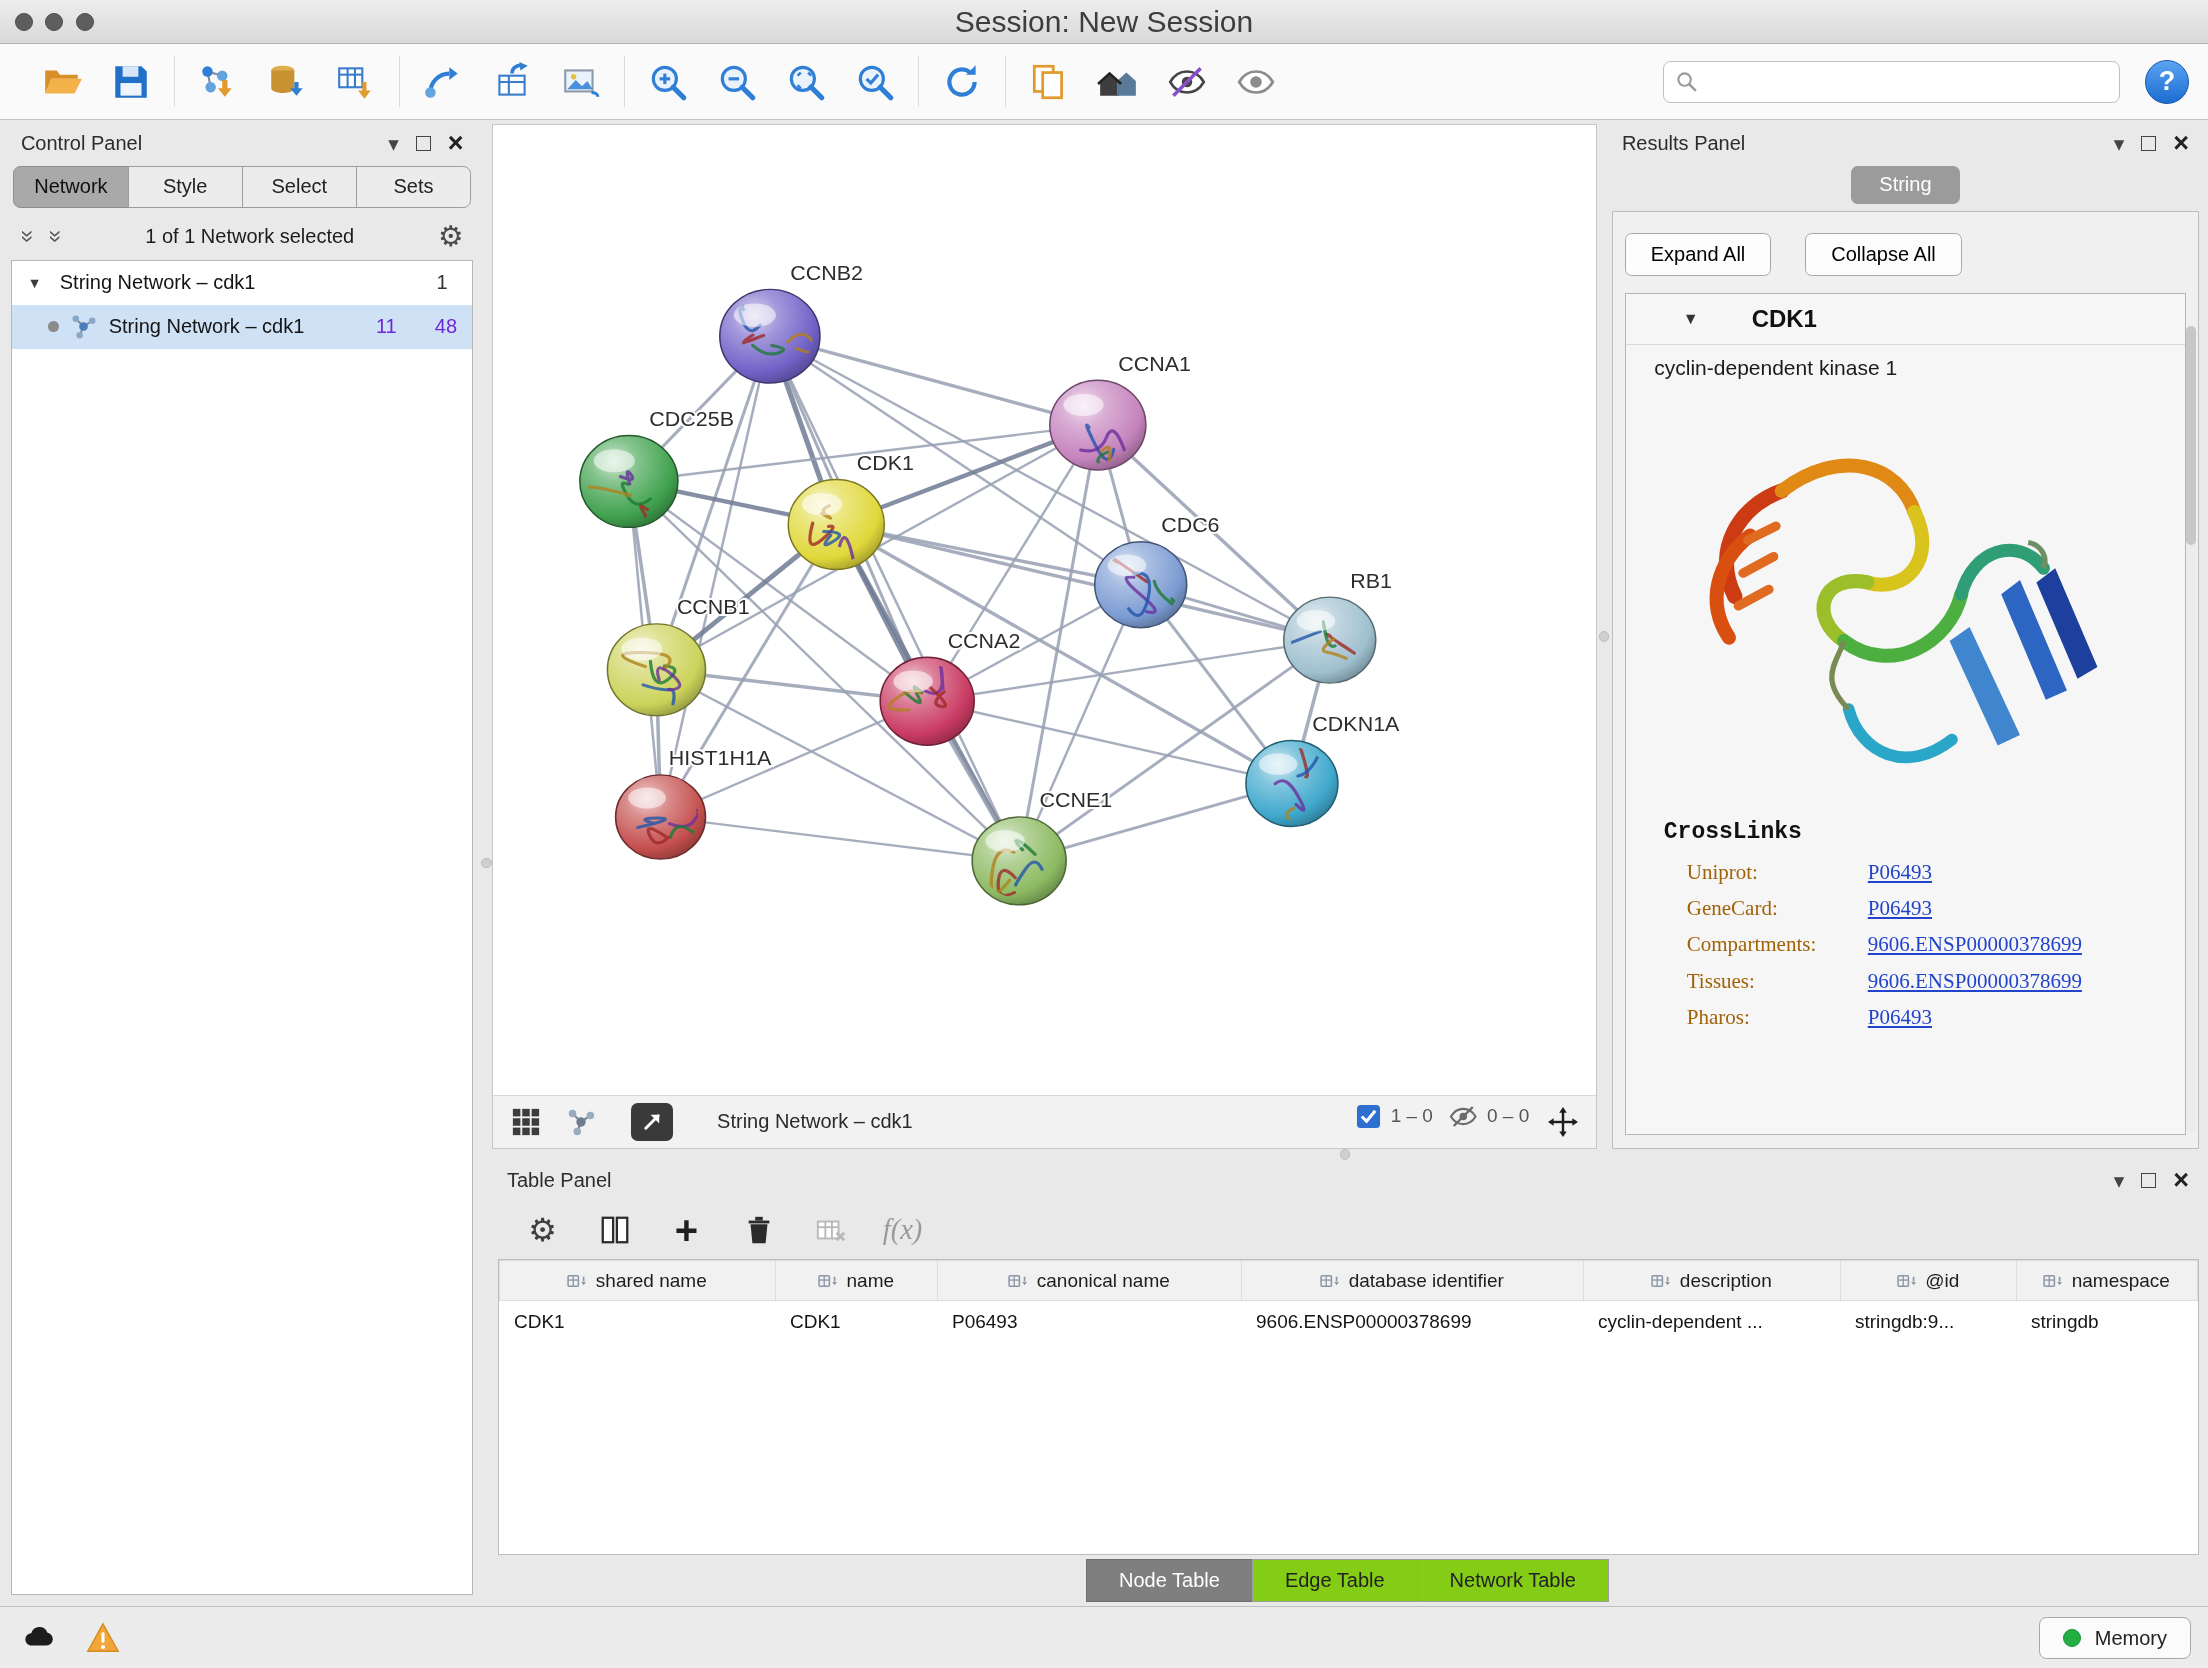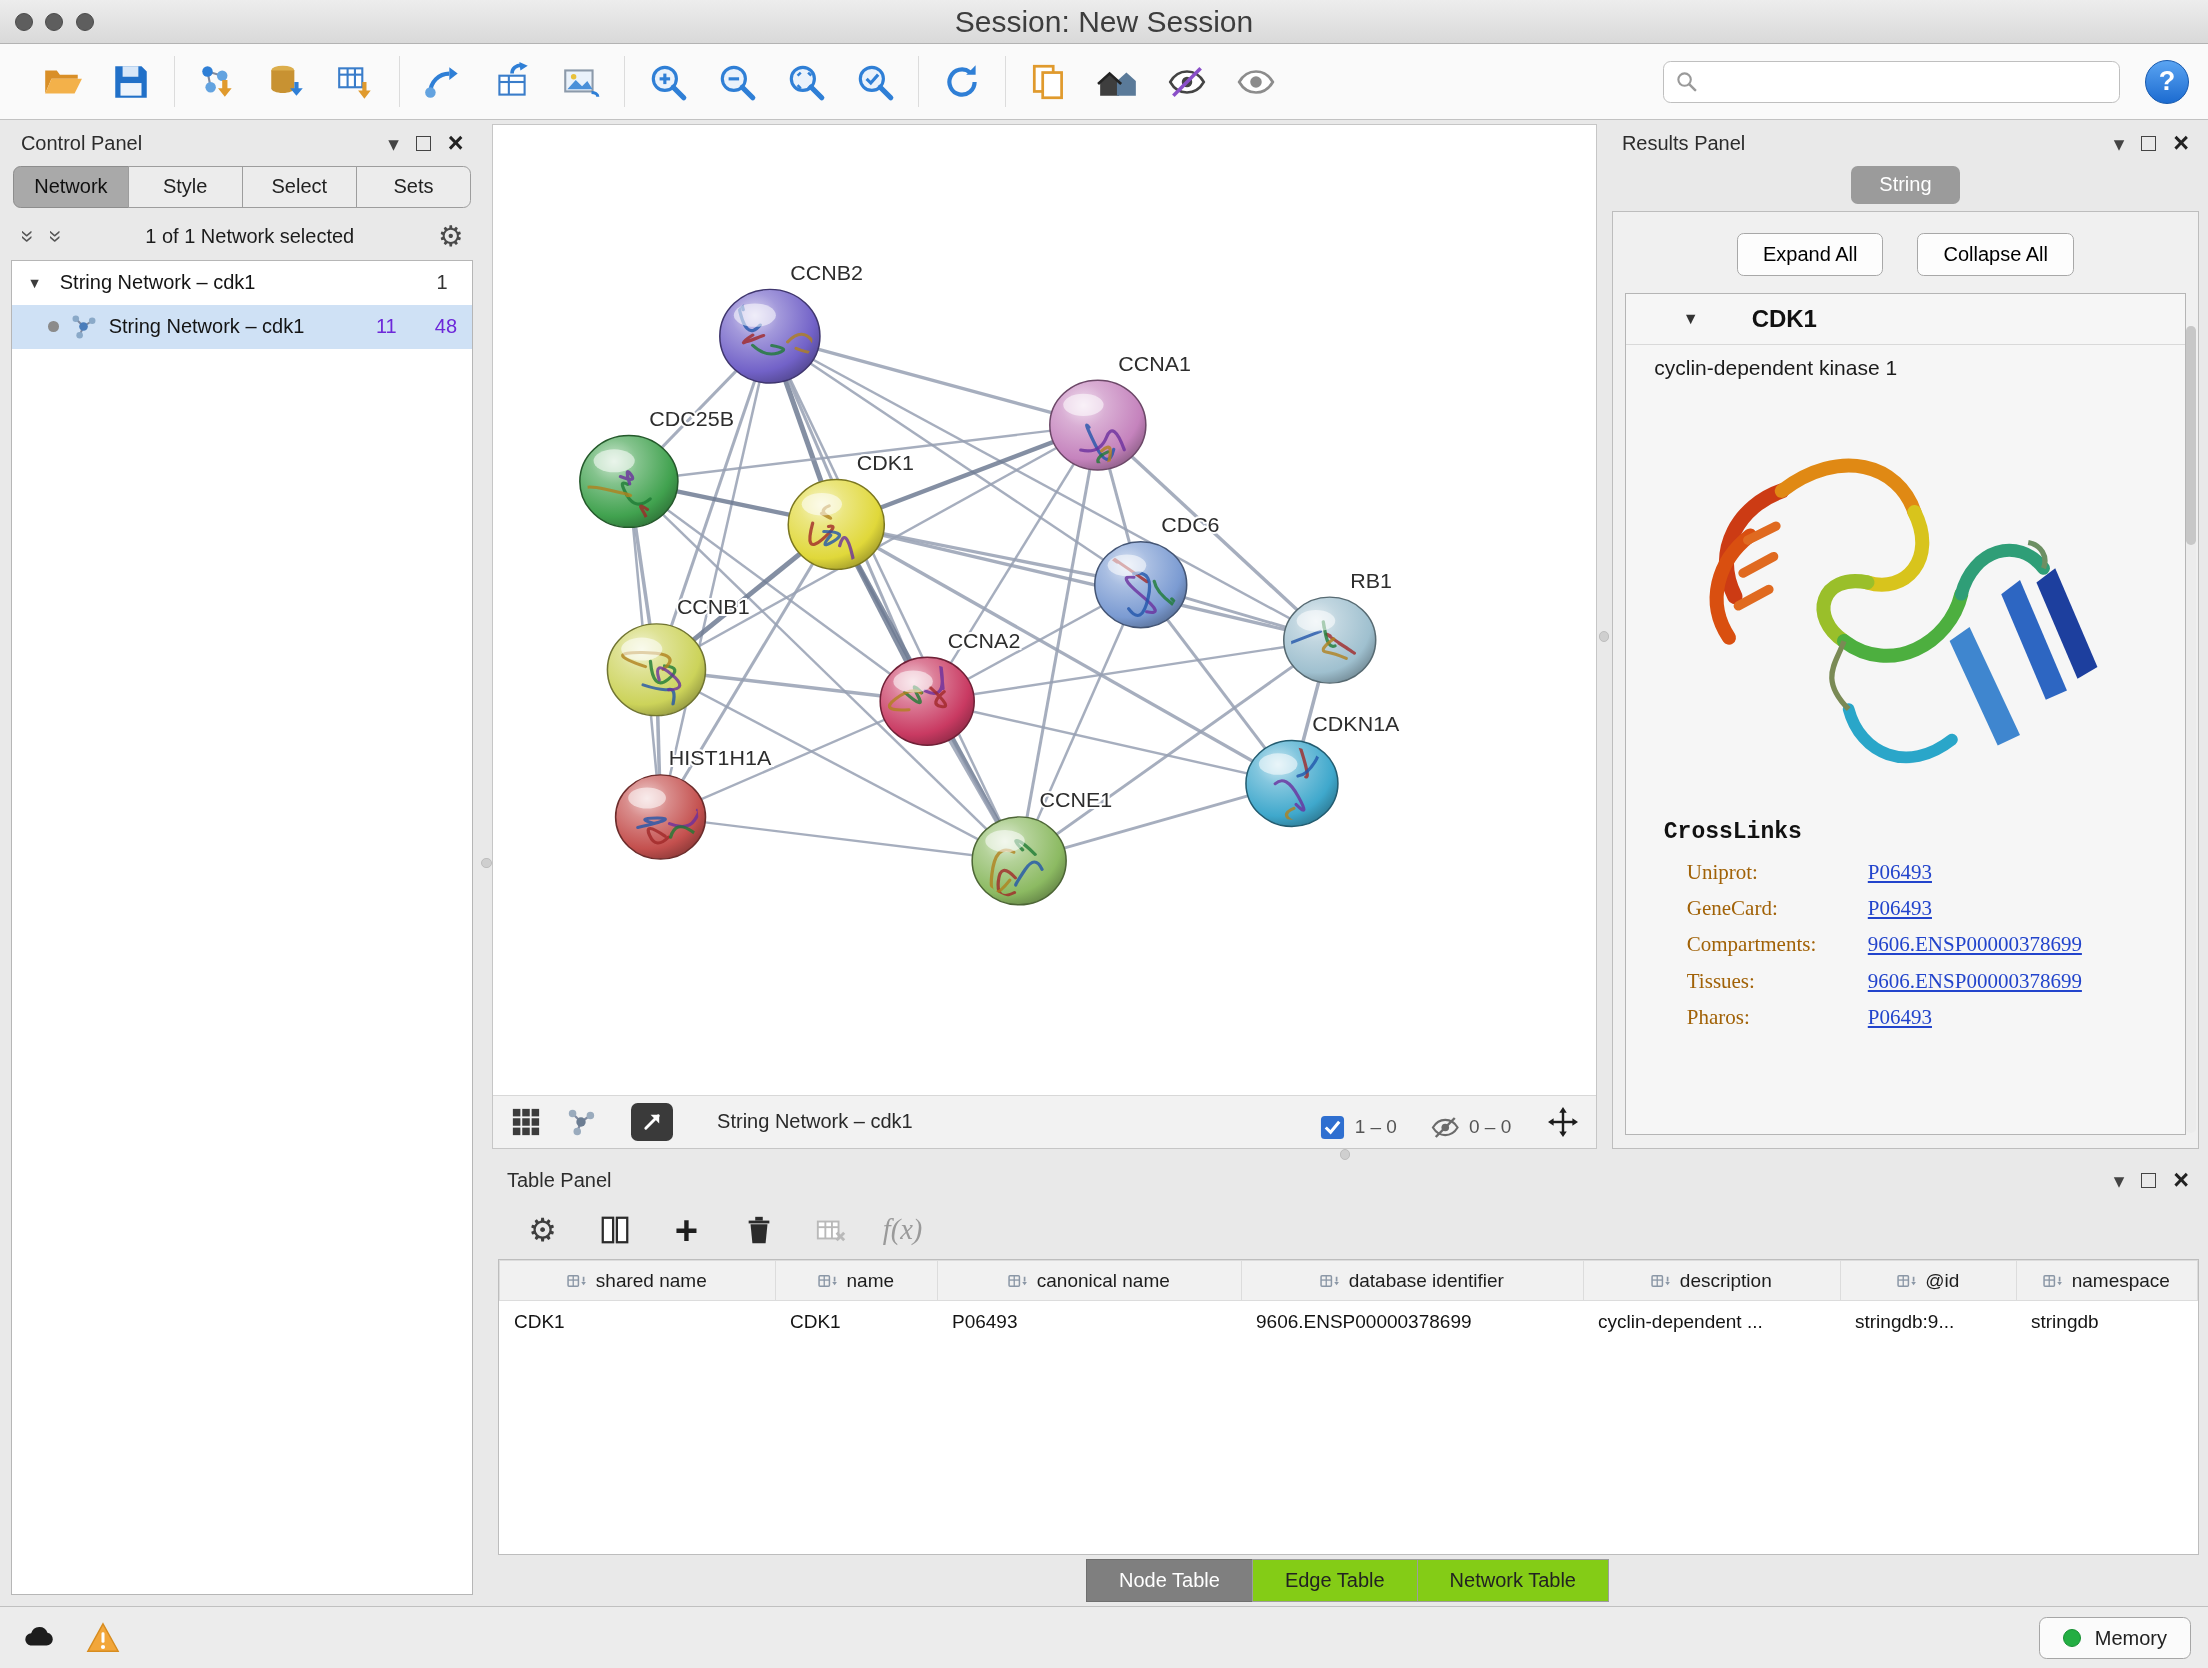--- a/index.html
+++ b/index.html
@@ -74,27 +74,27 @@
   .net-canvas{flex:1;position:relative;background:#fff}
   #network-svg{position:absolute;inset:0;width:100%;height:100%}
   .node-label{font-size:21px;fill:#2d2d2d;paint-order:stroke;stroke:#ffffff;stroke-width:4px}
   .net-status{height:53px;background:#f2f2f2;border-top:1px solid #d8d8d8;display:flex;align-items:center;padding:0 15px;gap:19px}
   .ns-ico{width:36px;height:36px;display:flex;align-items:center;justify-content:center;cursor:pointer}
   .ns-ico svg{width:30px;height:30px}
   .ns-darkbtn{width:42px;height:38px;background:#3a3a3a;border-radius:6.7px;display:flex;align-items:center;justify-content:center;cursor:pointer;margin-left:13.3px}
   .ns-darkbtn svg{width:23px;height:23px}
   .ns-name{margin-left:25px;font-size:20px;color:#2a2a2a;flex:1}
   .ns-counts{display:flex;align-items:center;gap:9.5px;color:#555;font-size:19px}
-  .ns-right{display:flex;align-items:flex-end;gap:34px}
+  .ns-right{display:flex;align-items:flex-start;gap:16px}
 
   
   .results-panel{width:588px;display:flex;flex-direction:column;padding-left:1.9px}
   .string-tab{align-self:center;background:#9b9b9b;color:#fff;border-radius:6.7px;padding:7.6px 28.5px;font-size:20px;cursor:pointer;margin:1.9px 0 7.6px 0}
   .results-outer{flex:1;border:1px solid #bdbdbd;background:#f0f0f0;display:flex;flex-direction:column;padding:13.3px 11.4px;position:relative}
-  .results-buttons{display:flex;justify-content:center;gap:34px;padding:7.6px 0 17px 0}
+  .results-buttons{display:flex;gap:34px;padding:7.6px 0 17px 0}
   .rp-btn{font-family:"Liberation Sans",sans-serif;font-size:20px;padding:8.6px 25px;background:#fdfdfd;border:1px solid #a8a8a8;border-radius:6.7px;cursor:pointer}
   .results-content{flex:1;border:1px solid #b5b5b5;background:#f6f6f6;display:flex;flex-direction:column;overflow:hidden}
   .entry-header{height:51px;display:flex;align-items:center;gap:53px;padding-left:57px;border-bottom:1px solid #d9d9d9}
   .entry-caret{font-size:16px;color:#333;cursor:pointer}
   .entry-name{font-size:24px;font-weight:bold;color:#111}
   .entry-desc{padding:11.4px 0 0 28.5px;font-size:21px;color:#1b1b1b}
   .protein-img{display:flex;justify-content:center;padding:17px 0 7.6px 0}
   .cl-title{font-family:Liberation Mono, monospace;font-weight:bold;font-size:23px;padding:15px 0 9.5px 38px;color:#111}
   .cl-row{display:flex;align-items:center;padding:5.7px 0 5.7px 61px;font-family:"Liberation Serif",serif;font-size:21px}
   .cl-label{width:181px;color:#a16207}

